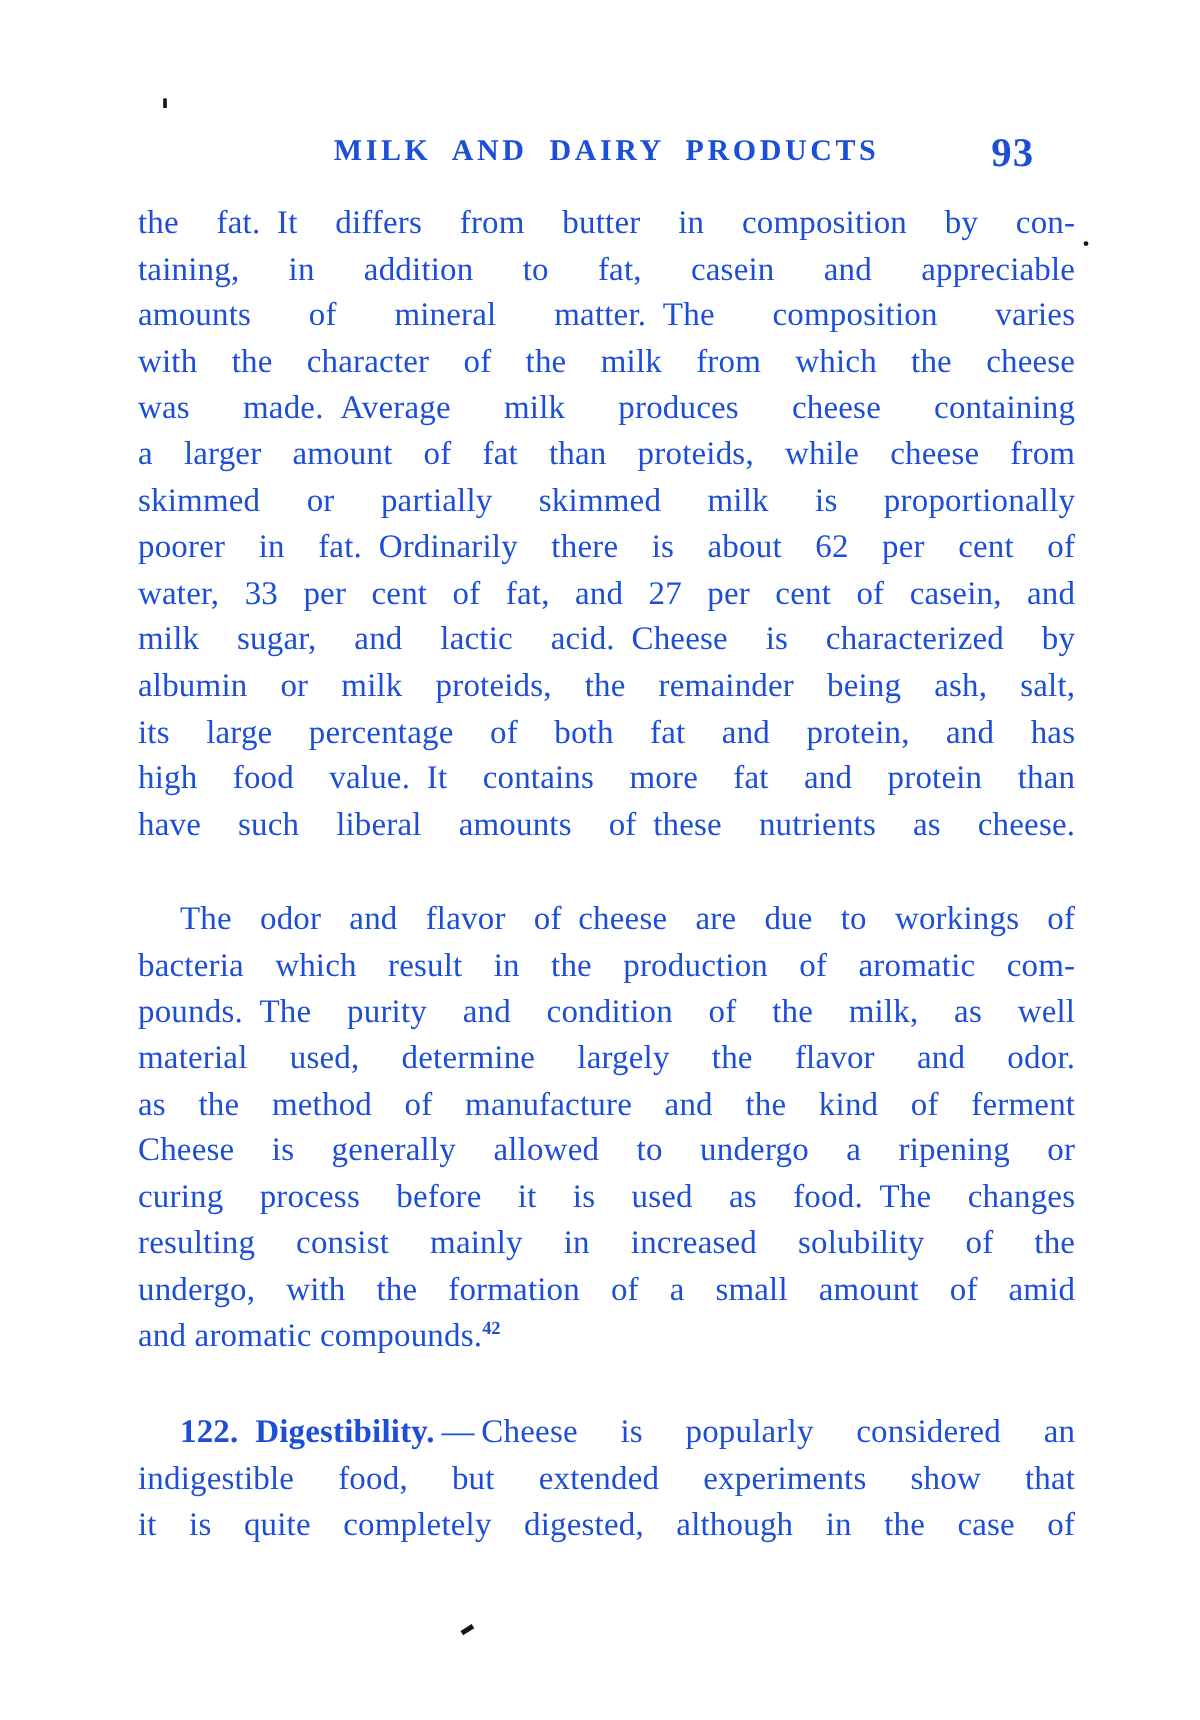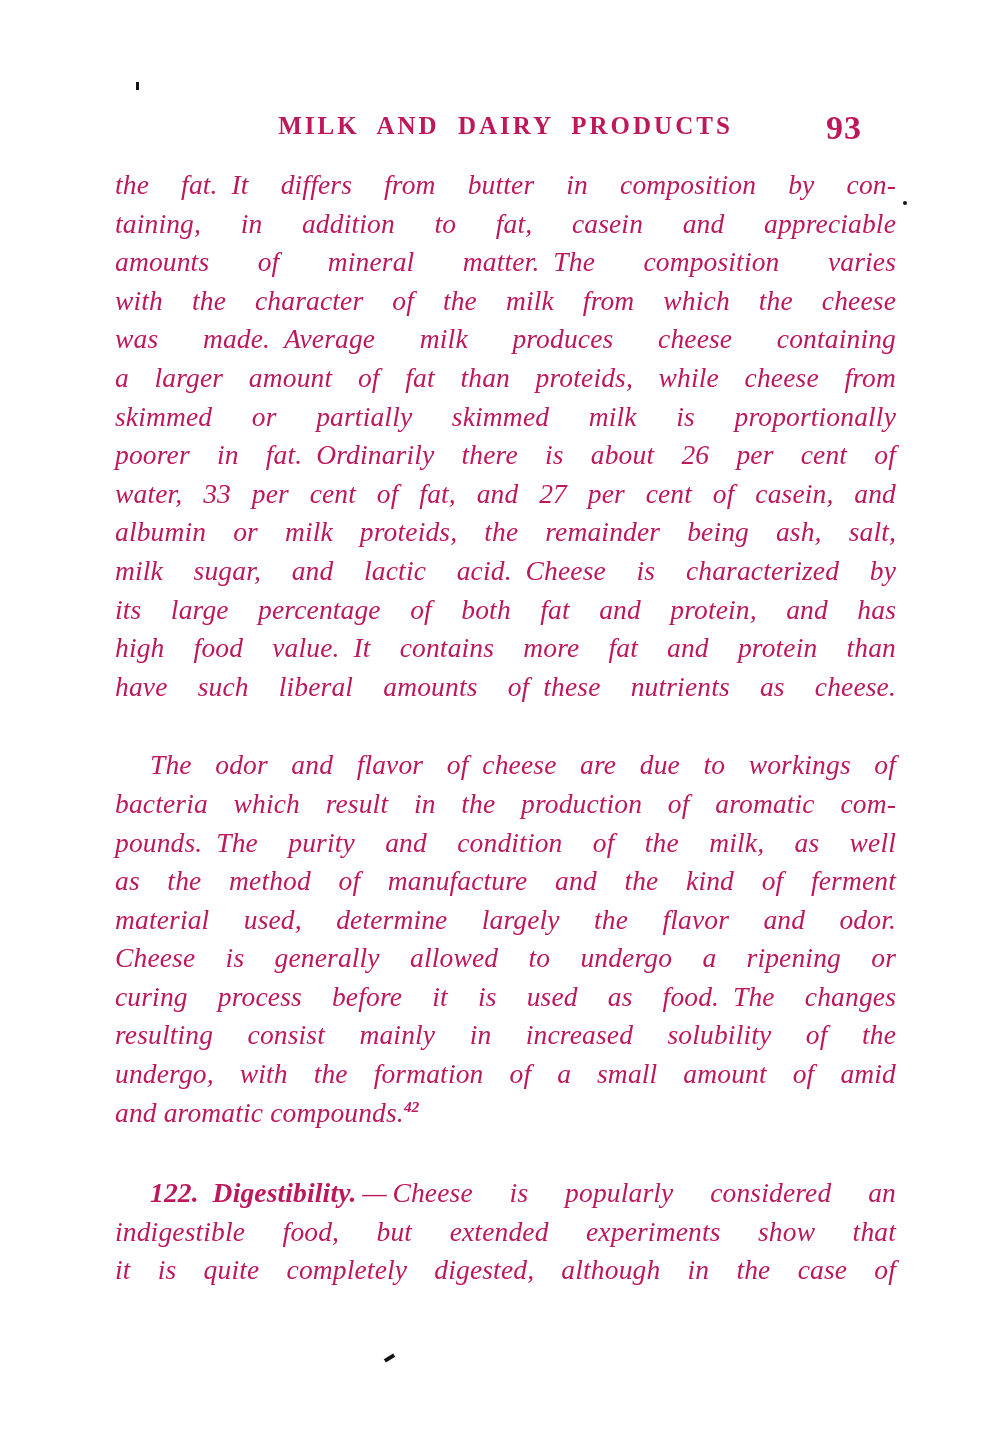--- a/index.html
+++ b/index.html
@@ -2,21 +2,21 @@
 <html><head>
 <meta charset="utf-8">
 <style>
   html, body { margin: 0; padding: 0; background: #ffffff; }
 
   .page {
     position: relative;
     width: 944px;
     height: 1433px;
     background: #ffffff;
-    color: #be185d;
+    color: #1d4ed8;
     font-family: "Liberation Serif", "DejaVu Serif", serif;
     overflow: hidden;
   }
 
   
   .running-head {
     position: absolute;
     top: 112px;
     left: 115px;
     width: 781px;
@@ -41,21 +41,21 @@
   
   .text-block {
     position: absolute;
     left: 115px;
     top: 166px;
     width: 781px;
     font-size: 27.5px;
     line-height: 38.6px;
     letter-spacing: 0.15px;
   }
-  .para { margin: 0; padding: 0; font-style: italic; }
+  .para { margin: 0; padding: 0; }
   .para-3 { margin-top: 42px; }
 
   .line {
     display: block;
     text-align: justify;
     text-align-last: justify;
   }
   .line-left {
     text-align: right;
     text-align-last: left;
@@ -92,35 +92,35 @@
   <main class="text-block">
 
     <p class="para para-1">
       <span class="line">the fat. It differs from butter in composition by con-</span>
       <span class="line">taining, in addition to fat, casein and appreciable</span>
       <span class="line">amounts of mineral matter. The composition varies</span>
       <span class="line">with the character of the milk from which the cheese</span>
       <span class="line">was made. Average milk produces cheese containing</span>
       <span class="line">a larger amount of fat than proteids, while cheese from</span>
       <span class="line">skimmed or partially skimmed milk is proportionally</span>
-      <span class="line">poorer in fat. Ordinarily there is about 26 per cent of</span>
+      <span class="line">poorer in fat. Ordinarily there is about 62 per cent of</span>
       <span class="line">water, 33 per cent of fat, and 27 per cent of casein, and</span>
+      <span class="line">milk sugar, and lactic acid. Cheese is characterized by</span>
       <span class="line">albumin or milk proteids, the remainder being ash, salt,</span>
-      <span class="line">milk sugar, and lactic acid. Cheese is characterized by</span>
       <span class="line">its large percentage of both fat and protein, and has</span>
       <span class="line">high food value. It contains more fat and protein than</span>
       <span class="line">have such liberal amounts of these nutrients as cheese.</span>
     </p>
 
     <p class="para para-2 indent">
       <span class="line">The odor and flavor of cheese are due to workings of</span>
       <span class="line">bacteria which result in the production of aromatic com-</span>
       <span class="line">pounds. The purity and condition of the milk, as well</span>
+      <span class="line">material used, determine largely the flavor and odor.</span>
       <span class="line">as the method of manufacture and the kind of ferment</span>
-      <span class="line">material used, determine largely the flavor and odor.</span>
       <span class="line">Cheese is generally allowed to undergo a ripening or</span>
       <span class="line">curing process before it is used as food. The changes</span>
       <span class="line">resulting consist mainly in increased solubility of the</span>
       <span class="line">undergo, with the formation of a small amount of amid</span>
       <span class="line line-left"><span>and aromatic compounds.</span><sup class="fnref">42</sup></span>
     </p>
 
     <p class="para para-3 indent">
       <span class="line"><b class="lead">122. Digestibility.</b><span> — Cheese is popularly considered an</span></span>
       <span class="line">indigestible food, but extended experiments show that</span>

